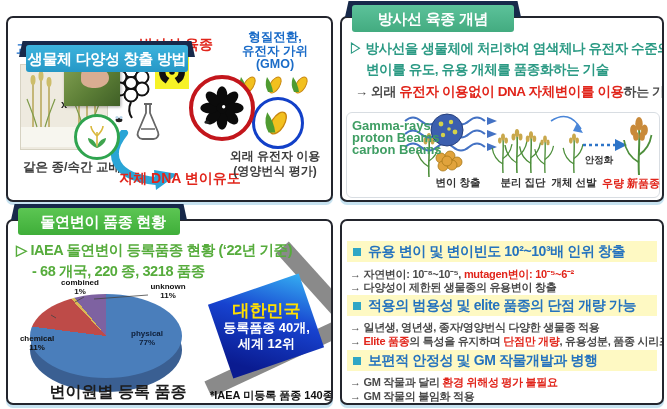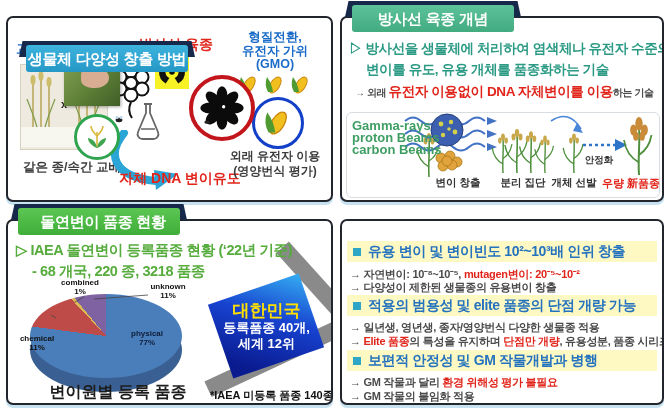--- a/index.html
+++ b/index.html
@@ -53,21 +53,21 @@
   .corn-row{position:absolute;left:228px;top:55px;}
   .circle-blue{position:absolute;left:244px;top:79px;width:46px;height:46px;border-radius:50%;border:3px solid #1240c8;
                background:#fff;display:flex;align-items:center;justify-content:center;}
   .c3-c{position:absolute;left:210px;width:114px;text-align:center;color:#3c3c3c;font-weight:bold;font-size:12px;white-space:nowrap;}
   .c3-c1{top:130px;} .c3-c2{top:145px;}
 
   
   .tr-l1{position:absolute;left:7px;top:22px;font-size:13.5px;font-weight:bold;color:#2b9a84;white-space:nowrap;letter-spacing:-0.4px;}
   .tr-l2{position:absolute;left:24px;top:43px;font-size:13.5px;font-weight:bold;color:#2b9a84;white-space:nowrap;letter-spacing:-0.4px;}
   .tr-l3{position:absolute;left:13px;top:64px;white-space:nowrap;letter-spacing:-0.4px;}
-  .tr-l3 .g{font-size:10px;color:#4a4a4a;font-weight:bold;}
+  .tr-l3 .g{font-size:13px;color:#4a4a4a;font-weight:bold;}
   .tr-l3 .r{font-size:13.5px;color:#e1251b;font-weight:bold;}
   .tr-diagram{position:absolute;left:4px;top:94px;width:312px;height:84px;border:1px solid #d8dde2;border-radius:6px;}
   .beams{position:absolute;left:5px;top:7px;font-size:13px;font-weight:bold;color:#3f9e63;line-height:12px;z-index:2;}
   .dg-svg{position:absolute;left:0;top:0;}
   .dg-lab{position:absolute;font-size:10.5px;font-weight:bold;color:#333;transform:translateX(-50%);white-space:nowrap;}
   .dl-1{left:111px;top:63px;} .dl-2{left:176px;top:63px;} .dl-3{left:227px;top:63px;}
   .dl-stab{left:252px;top:41px;font-size:9.5px;}
   .dl-res{left:284px;top:63px;color:#e1251b;font-size:11px;}
 
   
@@ -359,21 +359,21 @@
     <div class="bl-caption">변이원별 등록 품종</div>
     <div class="bl-note">*IAEA 미등록 품종 140종</div>
   </section>
 
   <section class="panel p-br">
     <div class="adv-head ah1">
       <span class="adv-bullet"></span>
       <span class="adv-head-text">유용 변이 및 변이빈도 10²~10³배 인위 창출</span>
     </div>
     <div class="adv-sub as1a">
-      <span>→ 자연변이: 10⁻⁸~10⁻⁵, </span><span class="red">mutagen변이: 20⁻⁵~10⁻²</span>
+      <span>→ 자연변이: 10⁻⁸~10⁻⁵, </span><span class="red">mutagen변이: 10⁻⁵~6⁻²</span>
     </div>
     <div class="adv-sub as1b">→ 다양성이 제한된 생물종의 유용변이 창출</div>
 
     <div class="adv-head ah2">
       <span class="adv-bullet"></span>
       <span class="adv-head-text">적용의 범용성 및 elite 품종의 단점 개량 가능</span>
     </div>
     <div class="adv-sub as2a">→ 일년생, 영년생, 종자/영양번식 다양한 생물종 적용</div>
     <div class="adv-sub as2b">
       <span>→ </span><span class="red">Elite 품종</span><span>의 특성을 유지하며 </span><span class="red">단점만 개량</span><span>, 유용성분, 품종 시리즈</span>

